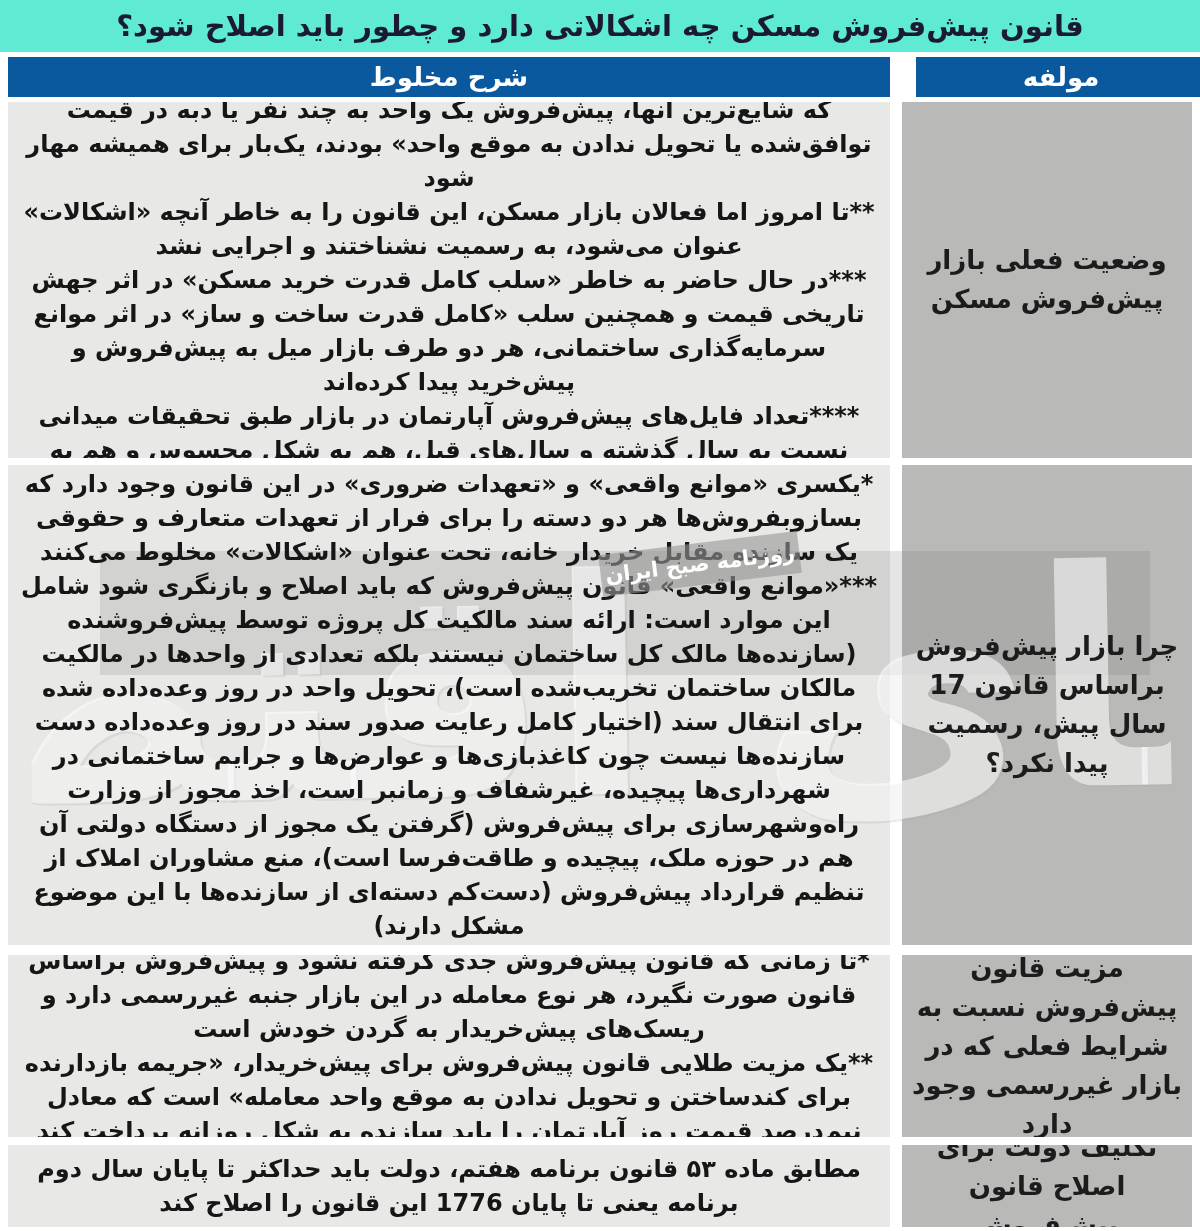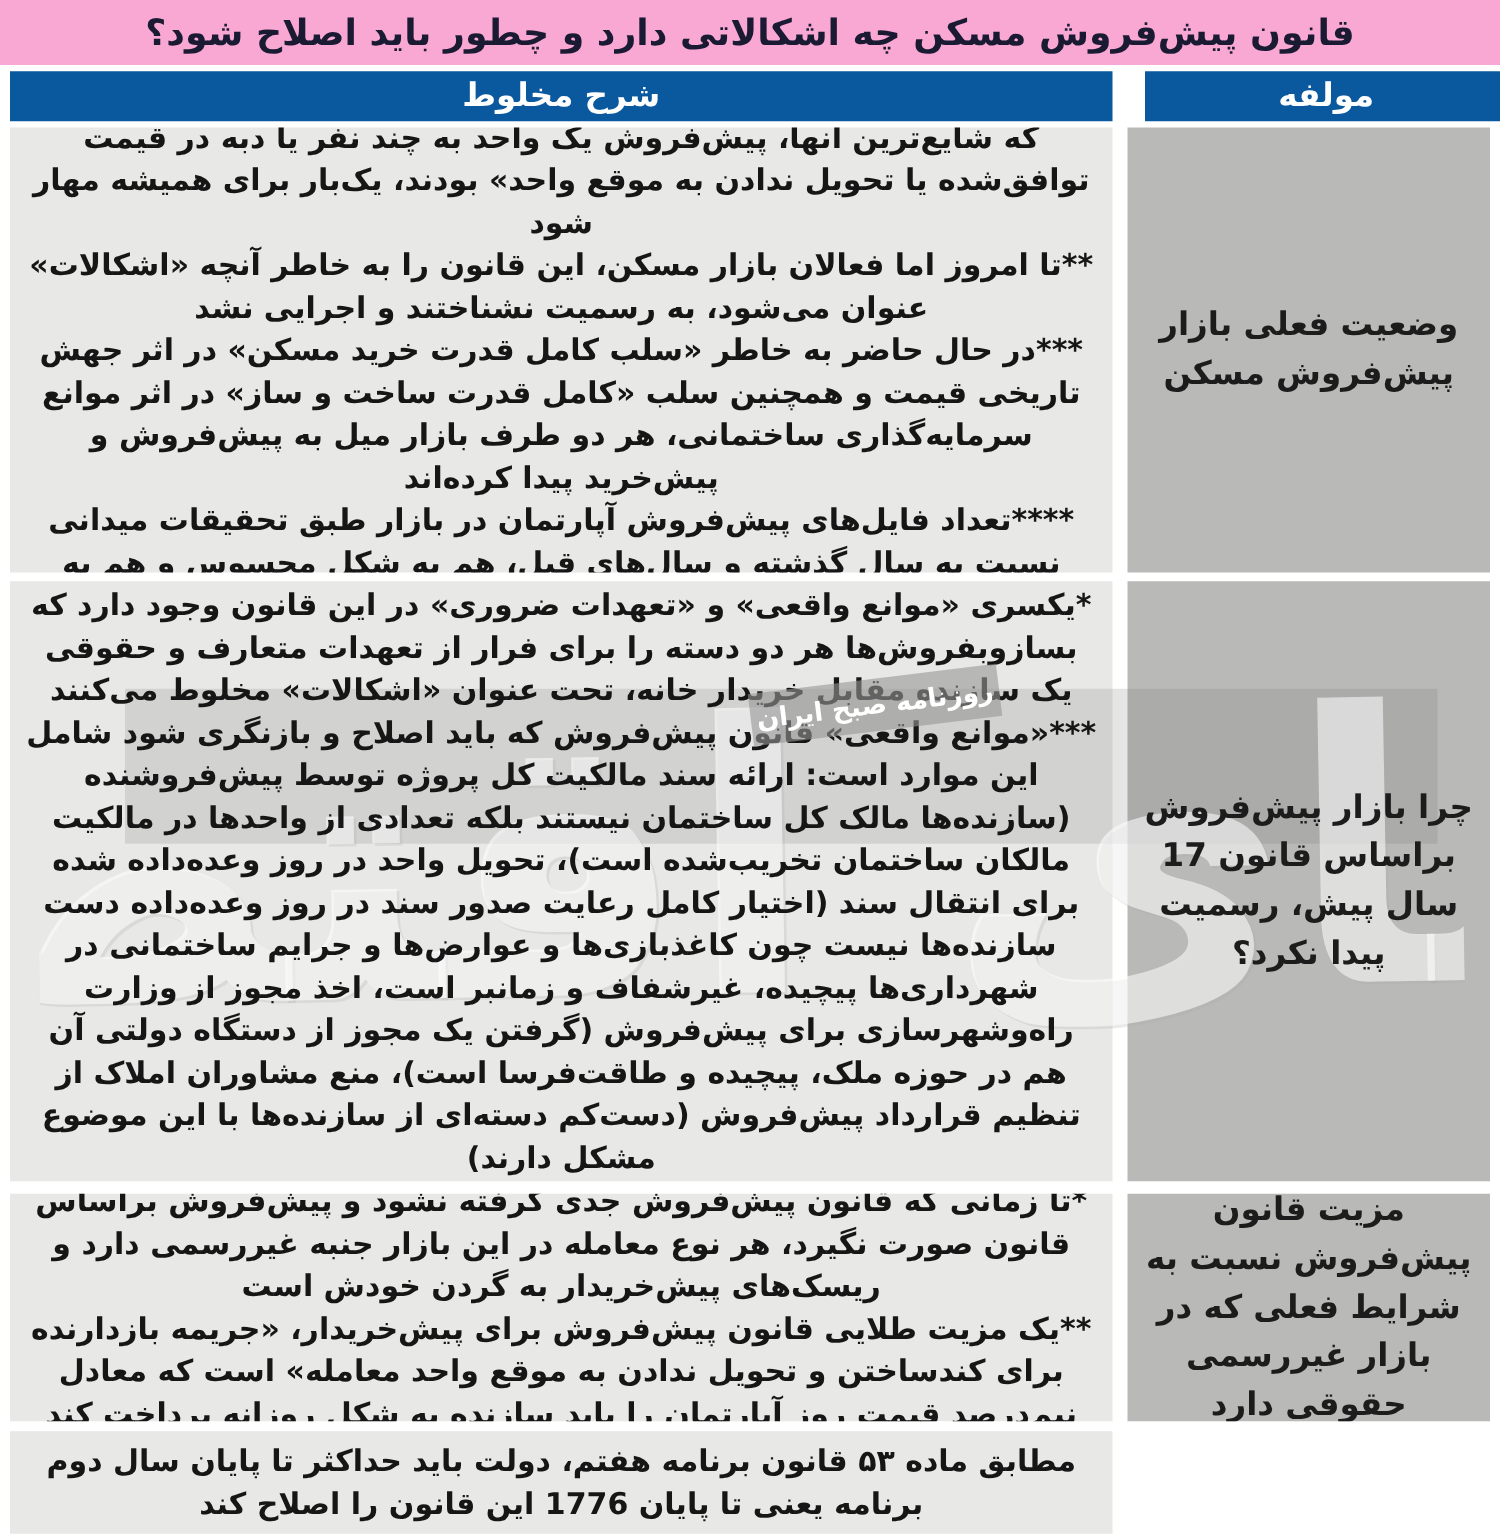--- a/index.html
+++ b/index.html
@@ -7,21 +7,21 @@
     position:relative;
     width:1200px;height:1231px;
     background:#ffffff;
     font-family:"DejaVu Sans", sans-serif;
     font-weight:bold;
     direction:rtl;
     overflow:hidden;
   }
   .title-bar{
     position:absolute;left:0;top:0;width:1200px;height:52px;
-    background:#f9a8d4;
+    background:#5eead4;
     display:flex;align-items:center;justify-content:center;text-align:center;
   }
   .title-bar .t{
     color:#1a1a33;font-size:29px;letter-spacing:0;
   }
   .col-head{
     position:absolute;top:57px;height:40px;
     background:#0A599E;color:#ffffff;
     display:flex;align-items:center;justify-content:center;
     font-size:26px;
@@ -117,24 +117,27 @@
   </div>
   <div class="row-cell comp-cell r2">
     <div class="comp-label">چرا بازار پیش‌فروش براساس قانون 17 سال پیش، رسمیت پیدا نکرد؟</div>
   </div>
 
   <div class="row-cell desc-cell r3">
     <div class="bullet">*تا زمانی که قانون پیش‌فروش جدی گرفته نشود و پیش‌فروش براساس قانون صورت نگیرد، هر نوع معامله در این بازار جنبه غیررسمی دارد و ریسک‌های پیش‌خریدار به گردن خودش است</div>
     <div class="bullet">**یک مزیت طلایی قانون پیش‌فروش برای پیش‌خریدار، «جریمه بازدارنده برای کندساختن و تحویل ندادن به موقع واحد معامله» است که معادل نیم‌درصد قیمت روز آپارتمان را باید سازنده به شکل روزانه پرداخت کند</div>
   </div>
   <div class="row-cell comp-cell r3">
-    <div class="comp-label">مزیت قانون پیش‌فروش نسبت به شرایط فعلی که در بازار غیررسمی حقوقی دارد</div>
+    <div class="comp-label">مزیت قانون پیش‌فروش نسبت به شرایط فعلی که در بازار غیررسمی وجود دارد</div>
   </div>
 
   <div class="row-cell desc-cell r4">
     <div class="bullet">مطابق ماده ۵۳ قانون برنامه هفتم، دولت باید حداکثر تا پایان سال دوم برنامه یعنی تا پایان 1776 این قانون را اصلاح کند</div>
+  </div>
+  <div class="row-cell comp-cell r4">
+    <div class="comp-label">تکلیف دولت برای اصلاح قانون پیش‌فروش</div>
   </div>
 
   <div class="wm-band"></div>
   <div class="wm-logo">دنیای اقتصاد</div>
   <div class="wm-badge">روزنامه صبح ایران</div>
 
 </div>
 
 </body></html>

